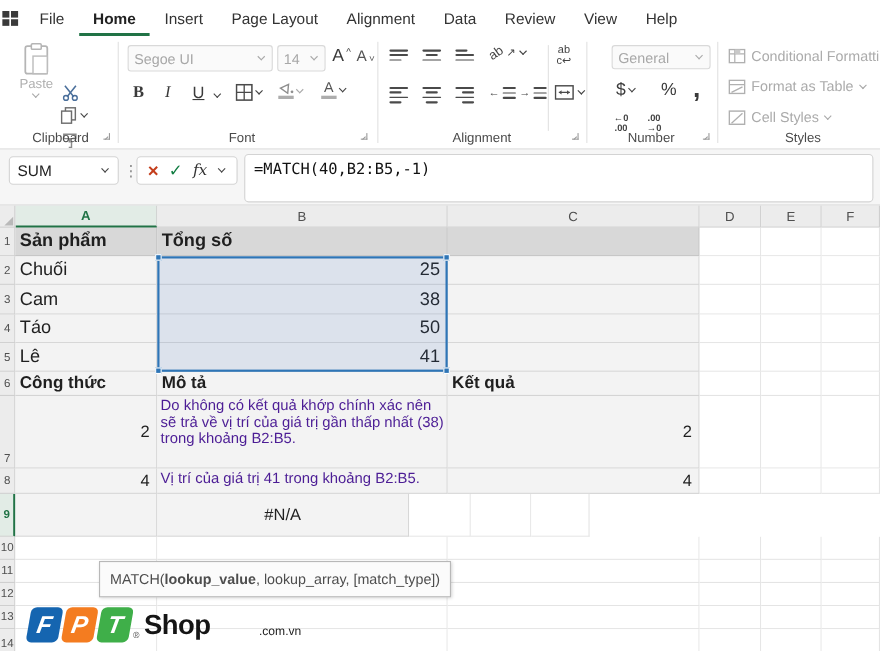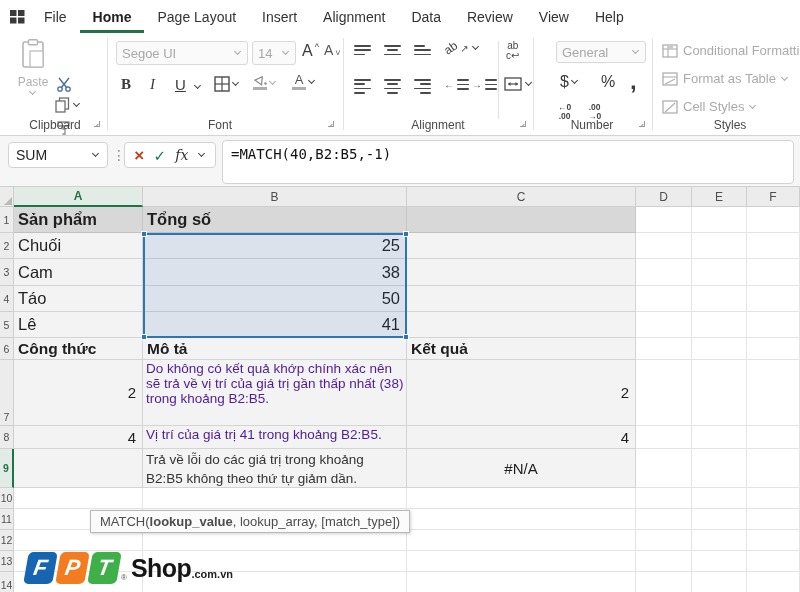--- a/index.html
+++ b/index.html
@@ -1,39 +1,39 @@
 <!DOCTYPE html>
 <html><head>
 <meta charset="utf-8">
 <style>
   html,body{margin:0;padding:0;background:#fff;}
   *{box-sizing:border-box;}
   #app{position:relative;width:800px;height:592px;background:#fff;overflow:hidden;
        font-family:"Liberation Sans","DejaVu Sans",sans-serif;color:#262626;}
 
   
-  .tabrow{position:absolute;left:0;top:0;width:800px;height:33px;display:flex;align-items:stretch;padding-left:8px;background:#fff;}
+  .tabrow{position:absolute;left:0;top:0;width:800px;height:33px;display:flex;align-items:stretch;background:#fff;}
   .appicon{align-self:center;width:15px;height:14px;margin:0 6px 0 2px;}
   .tab{padding:0 13px;font-size:14px;color:#333;display:flex;align-items:center;cursor:default;white-space:nowrap;}
   .tab.active{font-weight:700;color:#222;box-shadow:inset 0 -3px 0 #217346;}
 
   
   .ribbon{position:absolute;left:0;top:33px;width:800px;height:103px;background:#fff;border-bottom:1px solid #d4d4d4;font-size:12px;}
   .vsep{position:absolute;top:5px;height:92px;width:1px;background:#e2e2e2;}
   .glabel{position:absolute;bottom:3px;font-size:12px;color:#4a4a4a;text-align:center;}
   .launcher{position:absolute;bottom:6px;width:10px;height:10px;}
   .launcher::before{content:"";position:absolute;right:2px;bottom:2px;width:5px;height:5px;border-right:1.2px solid #9a9a9a;border-bottom:1.2px solid #9a9a9a;}
   .launcher::after{content:"";position:absolute;right:3px;bottom:3px;width:4px;height:1.2px;background:#9a9a9a;transform:rotate(-45deg);}
   .chev{display:inline-block;width:8px;height:8px;position:relative;}
   .chev::before{content:"";position:absolute;left:1px;top:0px;width:4px;height:4px;border-right:1.3px solid currentColor;border-bottom:1.3px solid currentColor;transform:rotate(45deg);}
   .dis{color:#a9a9a9;}
   .ena{color:#444;}
 
   .pastebtn{position:absolute;left:12px;top:6px;width:42px;height:94px;display:flex;flex-direction:column;align-items:center;color:#b0b0b0;}
-  .pastebtn .lbl{font-size:12px;margin-top:6px;}
+  .pastebtn .lbl{font-size:12px;margin-top:0;}
   .smallbtn{position:absolute;display:flex;align-items:center;gap:3px;color:#555;}
 
   .combo{position:absolute;border:1px solid #d9d9d9;border-radius:3px;background:#fafafa;color:#a8a8a8;
          display:flex;align-items:center;font-size:13px;padding:0 5px;justify-content:space-between;}
   .fbtn{position:absolute;display:flex;align-items:center;gap:2px;font-size:15px;color:#3b3b3b;}
   .ulbar{display:inline-block;width:14px;height:3px;margin-top:1px;}
 
   .lines{display:flex;flex-direction:column;gap:2.6px;width:17px;}
   .lines i{display:block;height:1.7px;background:#4a4a4a;border-radius:1px;}
   .lines.ctr{align-items:center;}
@@ -88,49 +88,49 @@
   .hdl{position:absolute;width:6px;height:6px;background:#2e75b6;border:1px solid #fff;}
   .hdl.tl{left:-4px;top:-4px}.hdl.tr{right:-4px;top:-4px}.hdl.bl{left:-4px;bottom:-4px}.hdl.br{right:-4px;bottom:-4px}
 
   
   .editcell{position:absolute;left:14px;top:261px;width:130px;height:61px;background:#f1f1f1;border:1.5px solid #217346;
             z-index:3;font-size:16.5px;color:#1a1a1a;padding:2px 0 0 3px;line-height:27px;}
   .refblue{color:#3d6cc4;}
 
   
   .tooltip{position:absolute;left:90px;top:510px;z-index:5;background:#fbfbfb;border:1px solid #b8b8b8;
-           box-shadow:1px 1px 3px rgba(0,0,0,0.18);font-size:13px;color:#4d4d4d;padding:3px 9px;white-space:nowrap;}
+           box-shadow:1px 1px 3px rgba(0,0,0,0.18);font-size:13px;color:#4d4d4d;padding:8px 9px;white-space:nowrap;}
 
   
   .wm{position:absolute;left:26px;top:552px;display:flex;align-items:center;z-index:4;}
   .blk{width:29px;height:32px;border-radius:5px;transform:skewX(-10deg);display:flex;align-items:center;justify-content:center;
        color:#fff;font-weight:900;font-style:italic;font-size:22px;margin-right:3px;}
   .blk.f{background:#1565b0}.blk.p{background:#f47c20}.blk.t{background:#3faf49}
   .wm .reg{font-size:8px;color:#555;align-self:flex-end;margin:0 4px 2px -1px;}
   .wm .shop{font-size:25px;font-weight:800;color:#151515;letter-spacing:-0.5px;}
-  .wm .dom{font-size:11px;font-weight:700;color:#222;align-self:flex-end;margin-bottom:4px;}
+  .wm .dom{font-size:11px;font-weight:400;color:#222;align-self:flex-end;margin-bottom:4px;padding-left:44px;}
 
   svg{display:block;}
 </style>
 </head>
 <body>
 
 <div id="app">
 
   <div class="tabrow">
     <svg class="appicon" viewBox="0 0 15 14">
       <rect x="0" y="0" width="6.5" height="6" fill="#3a3a3a"></rect>
         <rect x="8" y="0" width="6.5" height="6" fill="#3a3a3a"></rect>
       <rect x="0" y="7.5" width="6.5" height="6" fill="#3a3a3a"></rect>
         <rect x="8" y="7.5" width="6.5" height="6" fill="#3a3a3a"></rect>
     </svg>
     <div class="tab">File</div>
     <div class="tab active">Home</div>
+    <div class="tab">Insert</div>
     <div class="tab">Page Layout</div>
-    <div class="tab">Insert</div>
     <div class="tab">Alignment</div>
     <div class="tab">Data</div>
     <div class="tab">Review</div>
     <div class="tab">View</div>
     <div class="tab">Help</div>
   </div>
 
   <div class="ribbon">
     <div class="vsep" style="left:107px"></div>
     <div class="vsep" style="left:343px"></div>
@@ -467,21 +467,20 @@
       <div class="c dz w-b t-desc">Vị trí của giá trị 41 trong khoảng B2:B5.</div>
       <div class="c dz w-c t-mid t-num">4</div>
       <div class="c w-d"></div>
       <div class="c w-e"></div>
       <div class="c w-f"></div>
     </div>
 
     <div class="r" style="height:39px">
       <div class="rh sel">9</div>
       <div class="c dz w-a"></div>
-      <div class="c dz w-b t-desc9">Trả về lỗi do các giá trị trong khoảng B2:B5 không theo thứ tự giảm dần.</div>
       <div class="c dz w-c t-mid ctrd">#N/A</div>
       <div class="c w-d"></div>
       <div class="c w-e"></div>
       <div class="c w-f"></div>
     </div>
 
     <div class="r" style="height:21px">
       <div class="rh">10</div>
       <div class="c w-a"></div>
         <div class="c w-b"></div>

